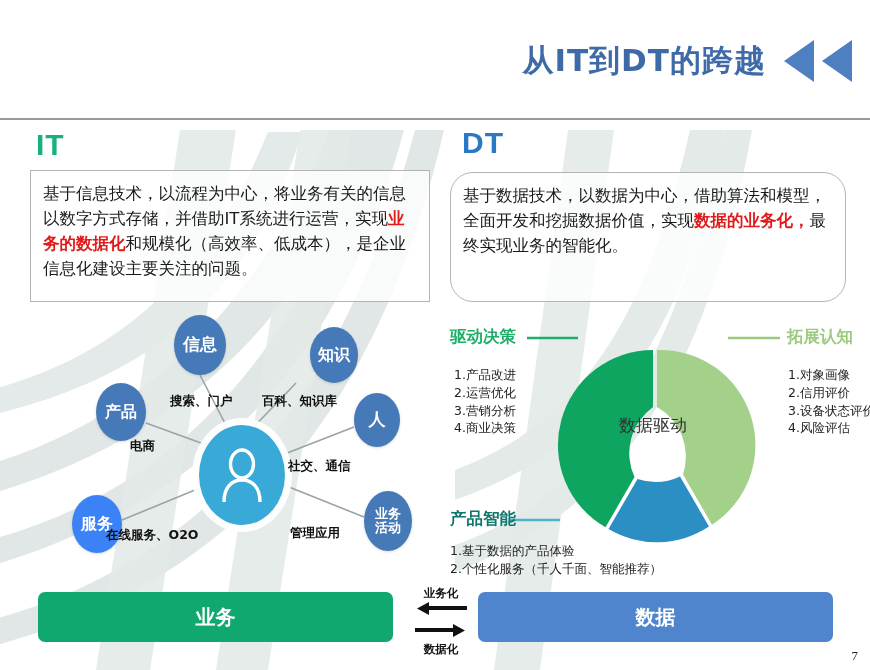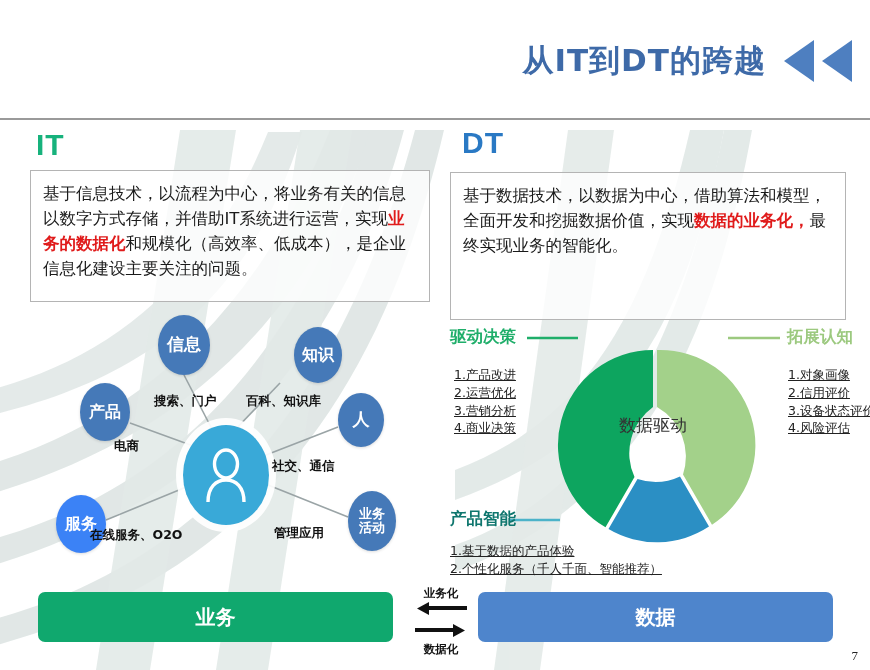--- a/index.html
+++ b/index.html
@@ -35,46 +35,46 @@
 
   
   .sec-label{position:absolute;font-size:30px;font-weight:bold;z-index:5;
              font-family:"Liberation Sans","DejaVu Sans",sans-serif;letter-spacing:1px;text-align:right;}
   #it-label{left:36px;top:128px;color:#17b27c;}
   #dt-label{left:462px;top:126px;color:#2a79c4;}
 
   .txtbox{position:absolute;border:1.6px solid #b4b4b4;background:rgba(255,255,255,0.80);
           box-sizing:border-box;z-index:5;padding:10px 10px 8px 12px;}
   #it-box{left:30px;top:170px;width:400px;height:132px;}
-  #dt-box{left:450px;top:172px;width:396px;height:148px;}
+  #dt-box{left:450px;top:172px;width:396px;height:130px;border-radius:23px;}
   .boxtext{font-size:16.5px;line-height:1.52;color:#1a1a1a;
            font-family:"DejaVu Sans","Liberation Sans",sans-serif;}
   .hl{color:#e01b1b;font-weight:bold;}
 
   
-  .net{position:absolute;left:18px;top:305px;width:420px;height:285px;z-index:5;}
+  .net{position:absolute;left:34px;top:305px;width:420px;height:285px;z-index:5;}
   .node{position:absolute;border-radius:50%;display:flex;align-items:center;justify-content:center;
         color:#fff;font-weight:bold;text-align:center;line-height:1.05;
         font-family:"DejaVu Sans","Liberation Sans",sans-serif;
         box-shadow:0 1px 3px rgba(0,0,0,0.14);}
   .node-lbl{position:absolute;font-size:12.5px;font-weight:bold;color:#111;white-space:nowrap;
             font-family:"DejaVu Sans","Liberation Sans",sans-serif;z-index:6;}
   .center-node{position:absolute;border-radius:50%;background:#39a9d8;
                display:flex;align-items:center;justify-content:center;
                box-shadow:0 0 0 7px rgba(255,255,255,0.92),0 2px 5px rgba(0,0,0,0.12);}
 
   
   .donut-area{position:absolute;left:450px;top:310px;width:410px;height:280px;z-index:5;}
   .donut-center{position:absolute;left:148px;top:104px;width:110px;text-align:center;
                 font-size:17px;color:#333;font-family:"DejaVu Sans","Liberation Sans",sans-serif;}
   .seg-title{position:absolute;font-size:16.5px;font-weight:bold;white-space:nowrap;
              font-family:"DejaVu Sans","Liberation Sans",sans-serif;}
   .seg-list{position:absolute;font-size:12.5px;line-height:1.42;color:#222;
             font-family:"DejaVu Sans","Liberation Sans",sans-serif;}
-  .seg-list div{white-space:nowrap;text-decoration:underline;}
+  .seg-list div{white-space:nowrap;}
 
   
   .bar{position:absolute;border-radius:7px;display:flex;align-items:center;justify-content:center;
        color:#fff;font-size:20px;font-weight:bold;z-index:5;
        font-family:"DejaVu Sans","Liberation Sans",sans-serif;}
   #bar-biz{left:38px;top:592px;width:355px;height:50px;background:#10a86e;}
   #bar-data{left:478px;top:592px;width:355px;height:50px;background:#4e85cc;}
 
   .arrow-block{position:absolute;left:412px;top:583px;width:58px;height:76px;z-index:6;
                display:flex;flex-direction:column;align-items:center;justify-content:center;}

